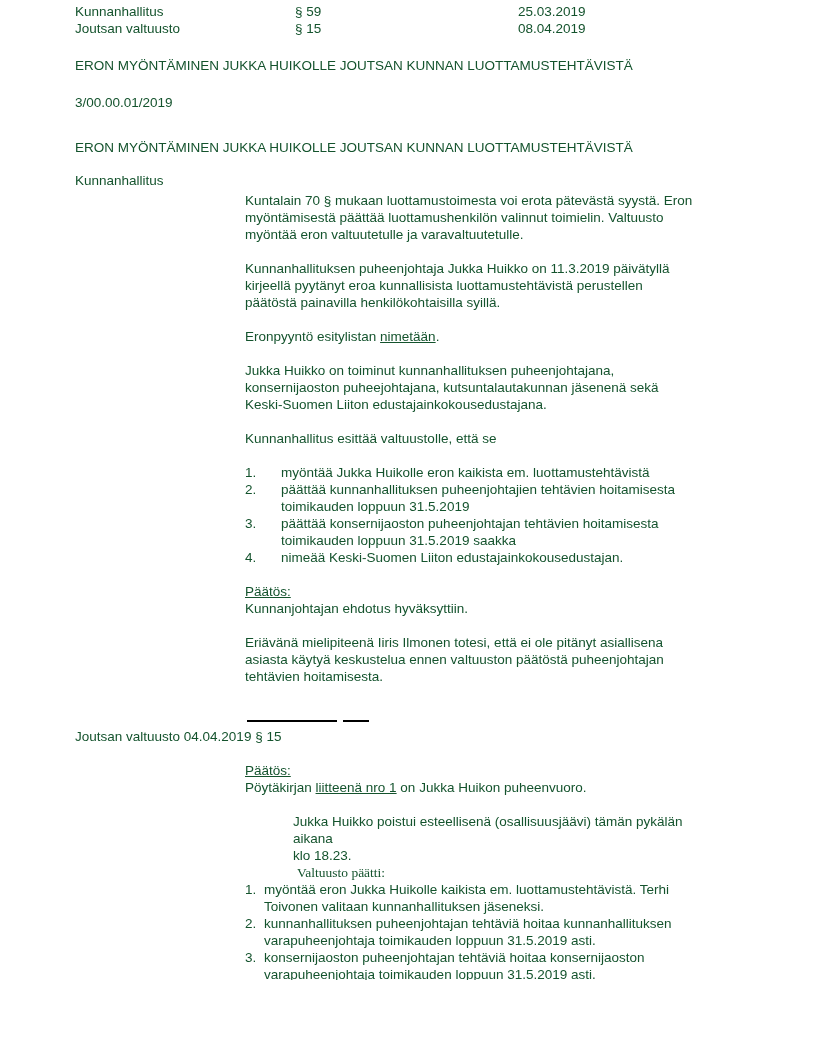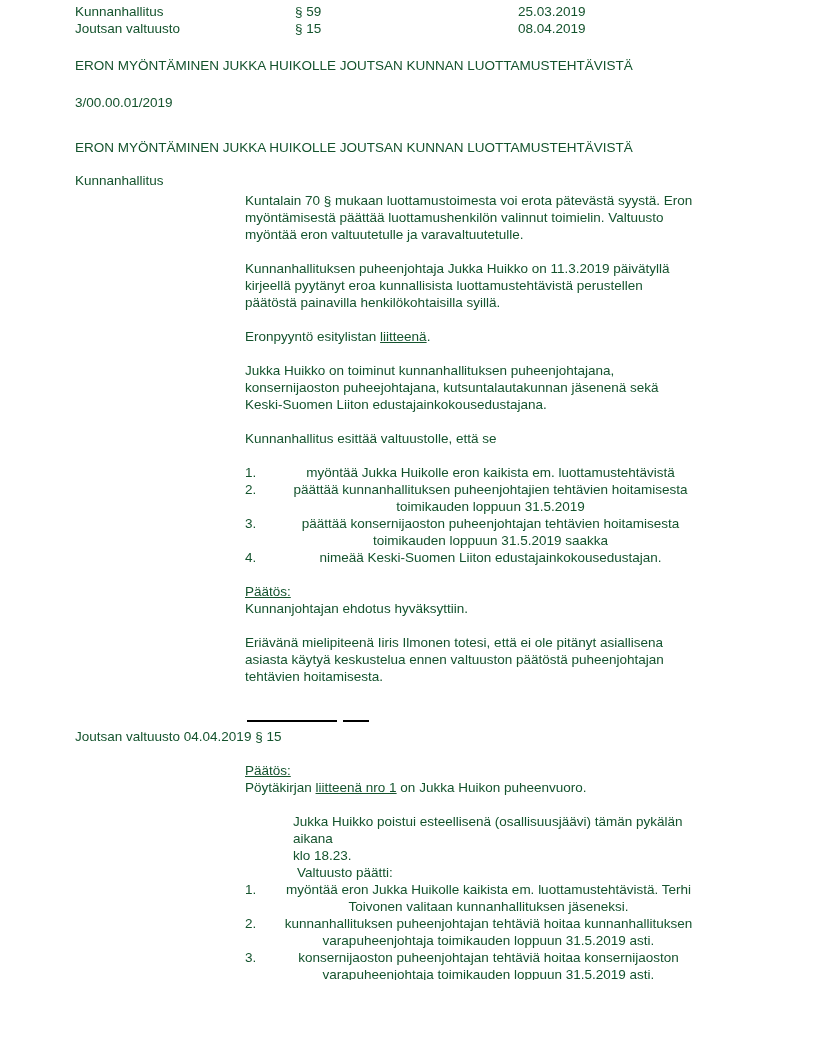--- a/index.html
+++ b/index.html
@@ -19,25 +19,25 @@
   .hdr-sec  { display:inline-block; width:223px; }
   .hdr-date { display:inline-block; }
   .doc-title { position:absolute; left:75px; white-space:nowrap; }
   .label-col { position:absolute; left:75px; white-space:nowrap; }
   .body-col { position:absolute; left:245px; }
   .para { margin:0 0 17px 0; white-space:pre-line; }
   .block { margin:0 0 17px 0; }
   .block > div { white-space:pre-line; }
   .u { text-decoration:underline; }
   ol.num-list { list-style:none; margin:0 0 17px 0; padding:0; counter-reset:n; }
-  ol.num-list li { counter-increment:n; position:relative; white-space:pre-line;text-align:center; }
+  ol.num-list li { counter-increment:n; position:relative; white-space:pre-line; }
   ol.num-list li::before { content:counter(n) "."; position:absolute; left:0; top:0; }
   ol.wide li  { padding-left:36px; }
   ol.tight li { padding-left:19px; }
-  .intro-indent { padding-left:4px; }
+  .intro-indent { padding-left:4px;font-family:Liberation Serif, serif; }
   .tail-group > div { white-space:pre-line;margin-left:48px; }
   .sep { position:absolute; height:0; font-size:0; }
   .sep i { display:inline-block; border-top:2px solid #000; vertical-align:top; }
   .sep .long1  { width:90px; margin-right:6px; }
   .sep .short1 { width:26px; }
   .sep .long2  { width:60px; margin-right:5px; }
   .sep .short2 { width:17px; }
 </style>
 </head>
 <body>
@@ -57,21 +57,21 @@
 
   <div class="label-col" style="top:172px;">Kunnanhallitus</div>
 
   <div class="body-col" style="top:178px; width:455px;margin-top:14px;">
     <div class="para">Kuntalain 70 § mukaan luottamustoimesta voi erota pätevästä syystä. Eron
 myöntämisestä päättää luottamushenkilön valinnut toimielin. Valtuusto
 myöntää eron valtuutetulle ja varavaltuutetulle.</div>
     <div class="para">Kunnanhallituksen puheenjohtaja Jukka Huikko on 11.3.2019 päivätyllä
 kirjeellä pyytänyt eroa kunnallisista luottamustehtävistä perustellen
 päätöstä painavilla henkilökohtaisilla syillä.</div>
-    <div class="para"><span>Eronpyyntö esitylistan </span><span class="u">liitteenä</span><span>.</span></div>
+    <div class="para"><span>Eronpyyntö esitylistan </span><span class="u">nimetään</span><span>.</span></div>
     <div class="para">Jukka Huikko on toiminut kunnanhallituksen puheenjohtajana,
 konsernijaoston puheejohtajana, kutsuntalautakunnan jäsenenä sekä
 Keski-Suomen Liiton edustajainkokousedustajana.</div>
 
     <div class="block">
       <div>Kunnanhallitus esittää valtuustolle, että se</div>
     </div>
 
     <ol class="num-list wide">
       <li>myöntää Jukka Huikolle eron kaikista em. luottamustehtävistä</li>

